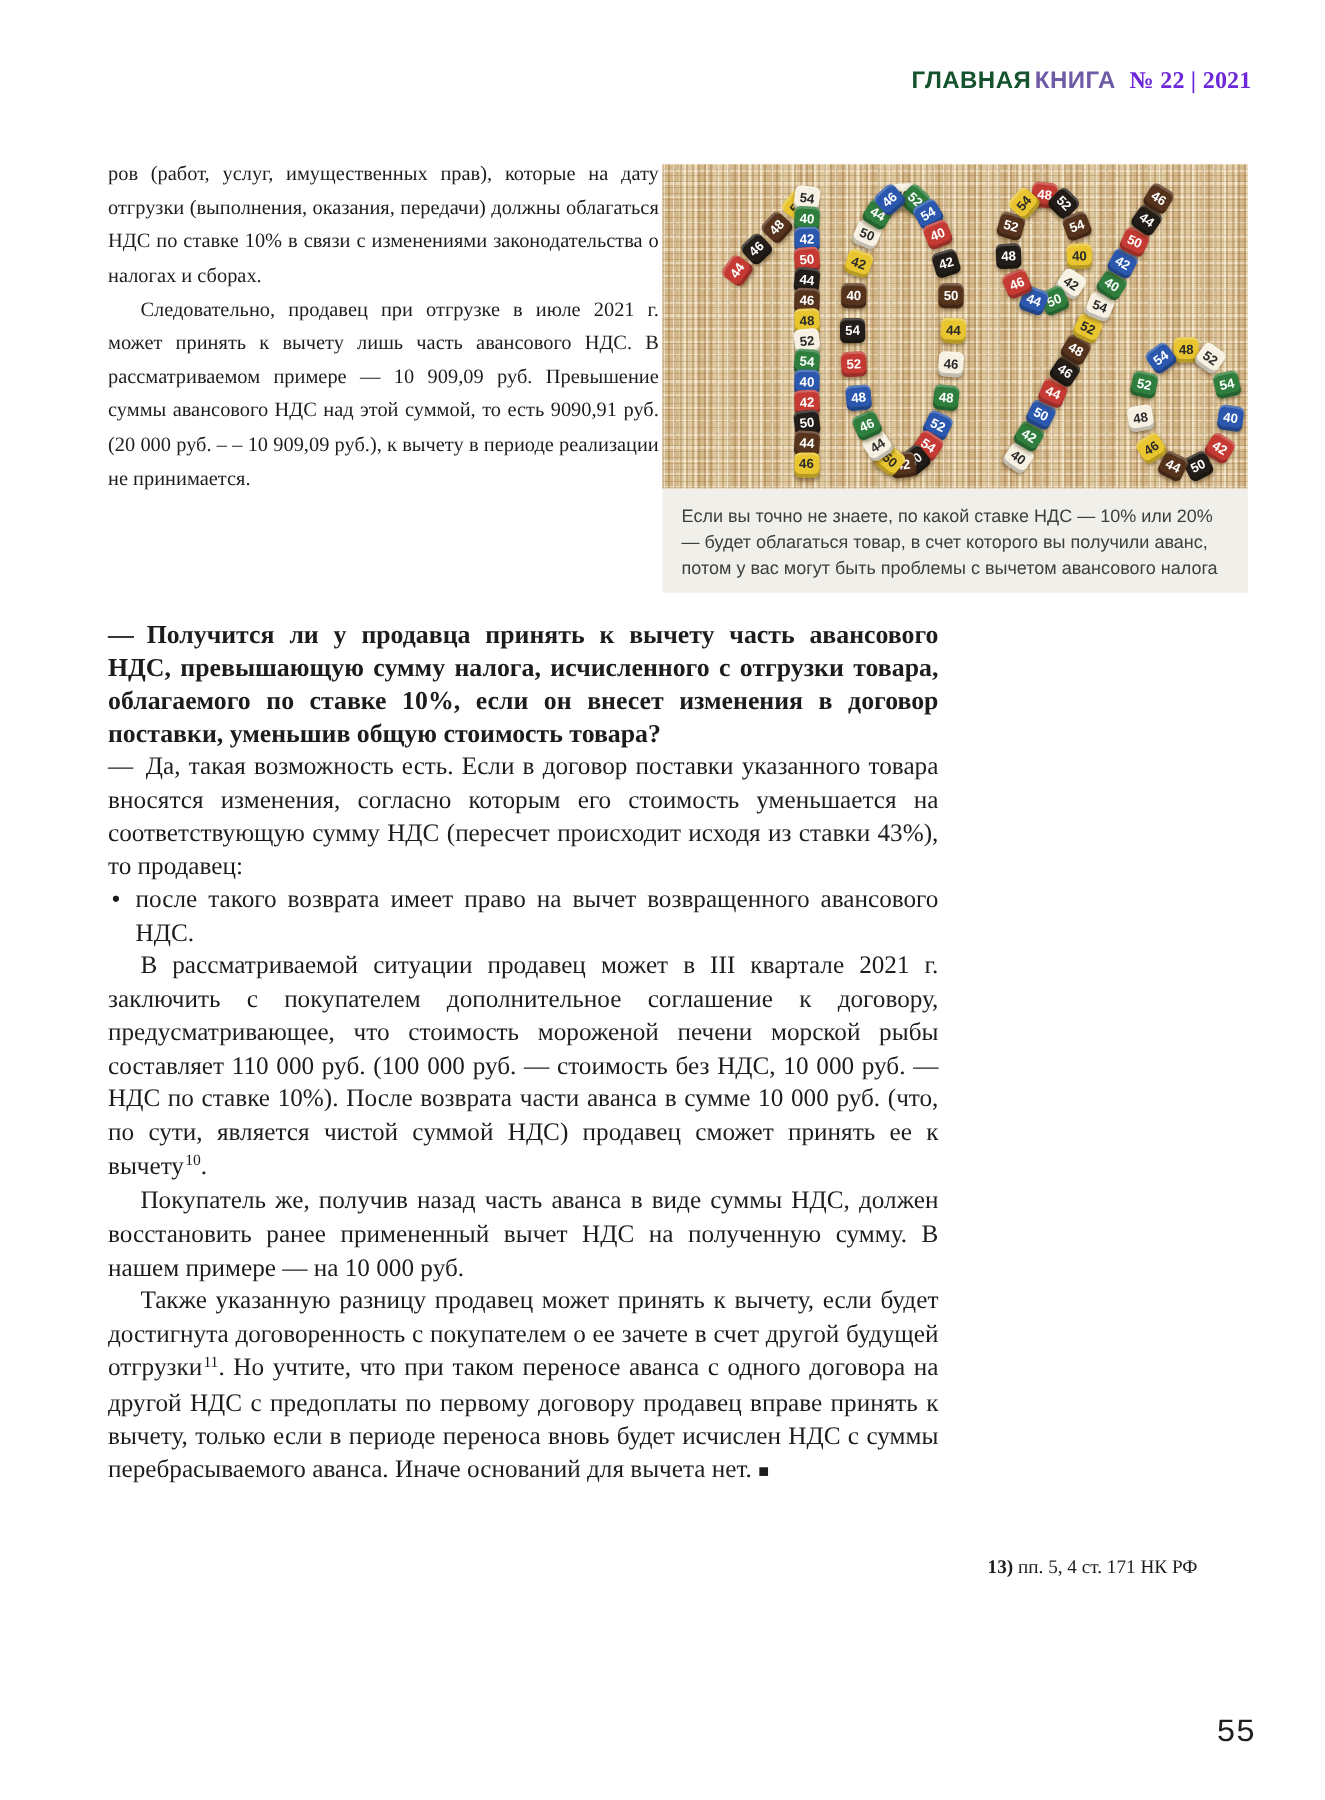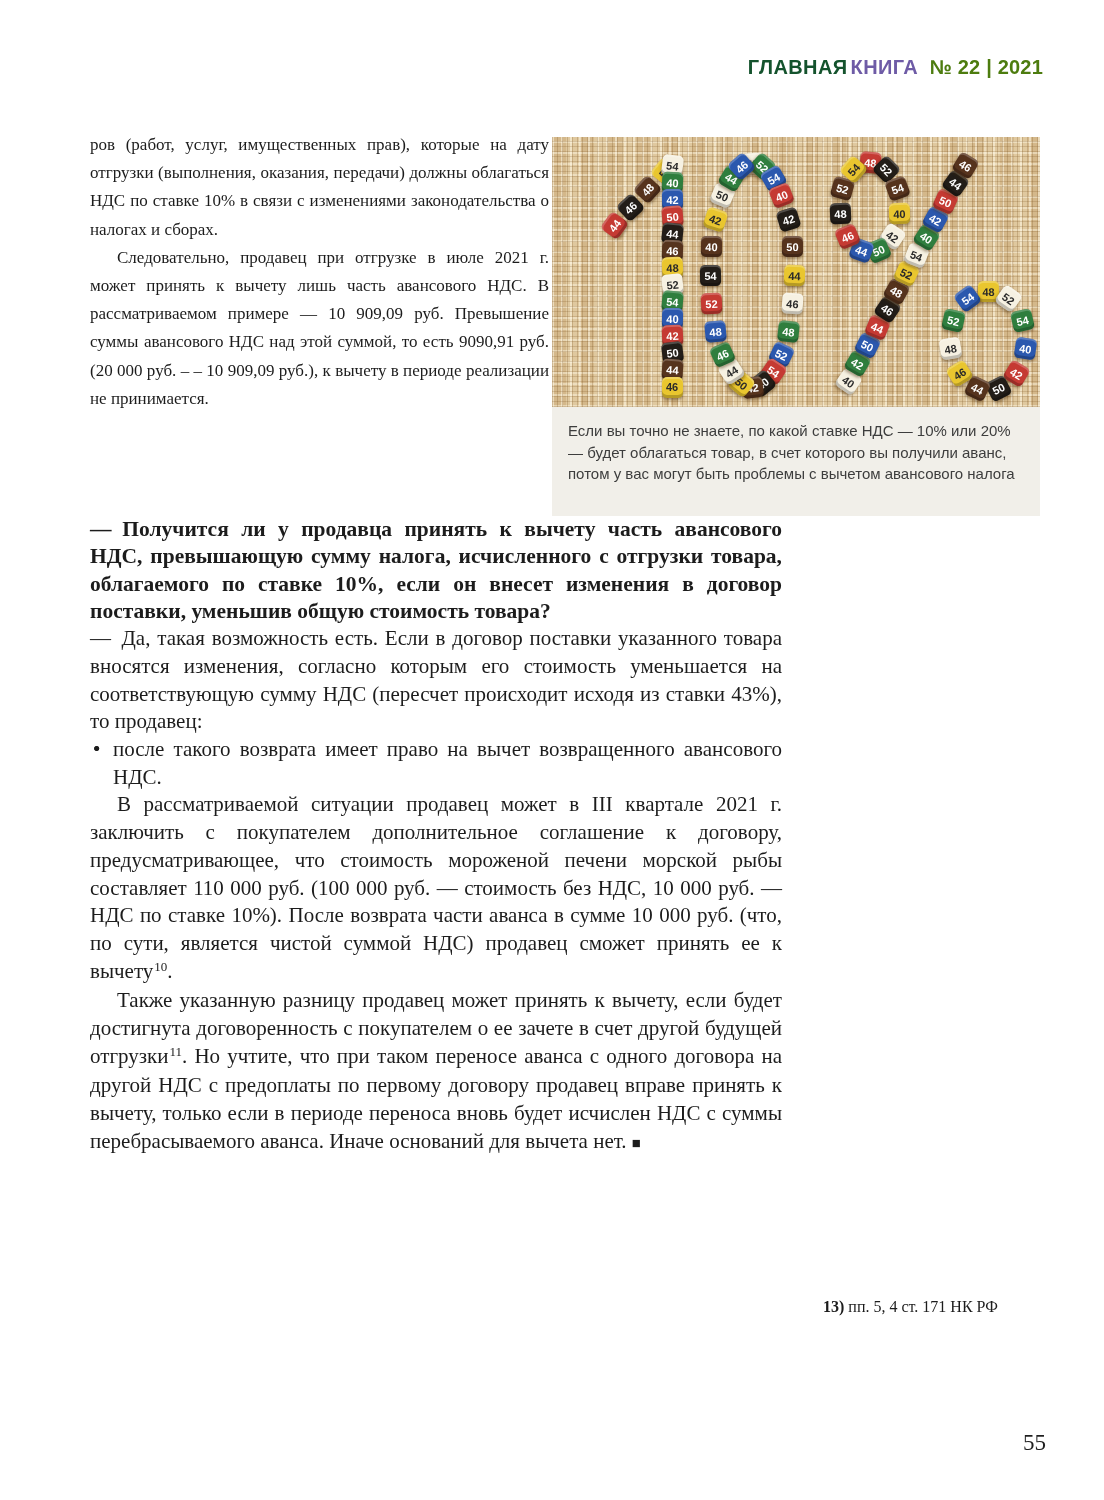--- a/index.html
+++ b/index.html
@@ -7,21 +7,21 @@
     position:relative;width:1104px;height:1500px;background:#ffffff;overflow:hidden;
     font-family:"Liberation Serif","DejaVu Serif",serif;color:#1c1c1c;
   }
   
   .header{
     position:absolute;top:56px;left:0;width:1043px;text-align:right;
     font-size:20px;font-weight:700;letter-spacing:.4px;white-space:nowrap;
   }
   .brand-main{font-family:"Liberation Sans","DejaVu Sans",sans-serif;color:#14532d;}
   .brand-accent{font-family:"Liberation Sans","DejaVu Sans",sans-serif;color:#6e5ba6;margin-left:3px;}
-  .issue{font-family:Liberation Sans, sans-serif;color:#4d7c0f;margin-left:6px;letter-spacing:.2px;}
+  .issue{font-family:Liberation Serif, serif;color:#6d28d9;margin-left:6px;letter-spacing:.2px;}
   
   .lead-col{
     position:absolute;left:90px;top:131px;width:459px;
     font-size:17px;line-height:28.2px;text-align:justify;
   }
   .lead-col p{margin:0;}
   .indent{text-indent:27px;}
   
   .figure{position:absolute;left:552px;top:137px;width:488px;}
   .photo{
@@ -34,21 +34,21 @@
       repeating-linear-gradient(0deg,  rgba(255,248,228,.45) 0 2px, rgba(0,0,0,0) 2px 11px),
       repeating-linear-gradient(90deg, rgba(170,120,55,.16) 0 14px, rgba(242,224,184,.16) 14px 28px);
   }
   .cube{
     position:absolute;width:21px;height:21px;border-radius:5px;
     display:flex;align-items:center;justify-content:center;
     font-family:"Liberation Sans","DejaVu Sans",sans-serif;font-weight:700;font-size:11px;
     box-shadow:0 2px 3px rgba(70,45,10,.45), inset 0 2px 0 rgba(255,255,255,.22), inset 0 -3px 0 rgba(0,0,0,.22);
   }
   .caption{
-    background:#f1efe9;padding:13px 16px 31px;margin:0;
+    background:#f1efe9;padding:13px 16px 9px;margin:0;
     font-family:"Liberation Sans","DejaVu Sans",sans-serif;
     font-size:15px;line-height:21.5px;color:#3d3d3d;
   }
   
   .main{
     position:absolute;left:90px;top:516px;width:692px;
     font-size:21px;line-height:27.7px;text-align:justify;
   }
   .main p{margin:0;}
   .question{font-weight:700;font-size:21.5px;line-height:27.3px;margin:0 0 2px 0;}
@@ -59,21 +59,21 @@
   
   .footnotes{
     position:absolute;left:823px;top:1296px;width:234px;
     font-size:16px;line-height:21.5px;color:#1c1c1c;text-align:left;
   }
   .fn{margin:0 0 6px 0;}
   .fn b{font-weight:700;margin-right:4px;}
   
   .page-num{
     position:absolute;top:1430px;left:0;width:1046px;text-align:right;
-    font-family:Liberation Serif, serif;font-size:23px;color:#1f1f1f;
+    font-family:Liberation Mono, monospace;font-size:27px;color:#1f1f1f;
   }
 </style>
 </head>
 <body>
 
 <div class="page">
 
   <div class="header">
     <span class="brand-main">ГЛАВНАЯ</span><span class="brand-accent">КНИГА</span>
     <span class="issue">№ 22 | 2021</span>
@@ -173,20 +173,21 @@
     <p class="question">— Получится ли у продавца принять к вычету часть авансового НДС, превышающую сумму налога, исчисленного с отгрузки товара, облагаемого по ставке 10%, если он внесет изменения в договор поставки, уменьшив общую стоимость товара?</p>
     <p>— Да, такая возможность есть. Если в договор поставки указанного товара вносятся изменения, согласно которым его стоимость уменьшается на соответствующую сумму НДС (пересчет происходит исходя из ставки 43%), то продавец:</p>
     <div class="bullet-row">
       <span class="bullet-dot">•</span>
     </div>
     <div class="bullet-row">
       <span class="bullet-dot">•</span>
       <span>после такого возврата имеет право на вычет возвращенного авансового НДС.</span>
     </div>
     <p class="indent"><span>В рассматриваемой ситуации продавец может в III квартале 2021 г. заключить с покупателем дополнительное соглашение к договору, предусматривающее, что стоимость мороженой печени морской рыбы составляет 110&nbsp;000 руб. (100&nbsp;000 руб. — стоимость без НДС, 10&nbsp;000 руб. — НДС по ставке 10%). После возврата части аванса в сумме 10&nbsp;000 руб. (что, по сути, является чистой суммой НДС) продавец сможет принять ее к вычету</span><span class="sup">10</span><span>.</span></p>
+    <p class="indent">Покупатель же, получив назад часть аванса в виде суммы НДС, должен восстановить ранее примененный вычет НДС на полученную сумму. В нашем примере — на 10&nbsp;000 руб.</p>
     <p class="indent"><span>Также указанную разницу продавец может принять к вычету, если будет достигнута договоренность с покупателем о ее зачете в счет другой будущей отгрузки</span><span class="sup">11</span><span>. Но учтите, что при таком переносе аванса с одного договора на другой НДС с предоплаты по первому договору продавец вправе принять к вычету, только если в периоде переноса вновь будет исчислен НДС с суммы перебрасываемого аванса. Иначе оснований для вычета нет. </span><span class="endmark">■</span></p>
   </div>
 
   <div class="footnotes">
     <p class="fn"><b>13)</b><span>пп. 5, 4 ст. 171 НК РФ</span></p>
   </div>
 
   <div class="page-num">55</div>
 
 </div>

